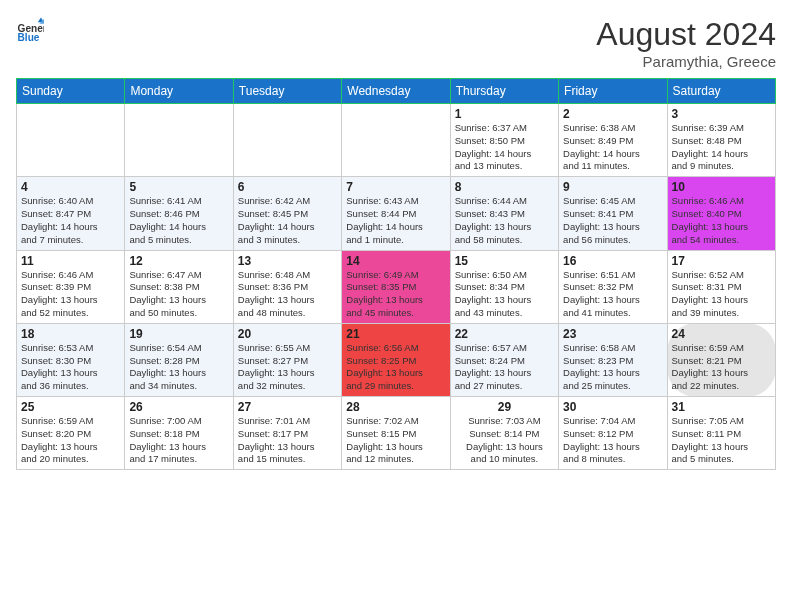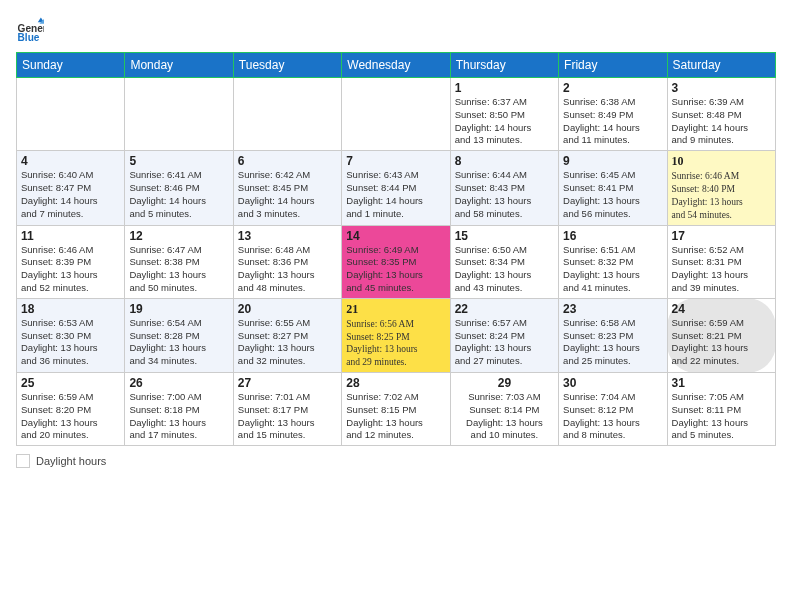--- a/index.html
+++ b/index.html
@@ -106,20 +106,24 @@
 
 <div class="page">
   <div class="header">
     <div class="logo">
       <svg class="logo-icon" viewBox="0 0 36 36">
         <text x="2" y="20" font-size="13" font-weight="bold" fill="#333" font-family="Arial">General</text>
         <text x="2" y="32" font-size="13" font-weight="bold" fill="#1a73c8" font-family="Arial">Blue</text>
         <polygon points="28,8 36,8 32,2" fill="#1a73c8"></polygon>
         <polygon points="30,10 36,10 36,4" fill="#5ba4e0"></polygon>
       </svg>
+    </div>
+    <div class="title-block">
+      <div class="month-year">August 2024</div>
+      <div class="location">Paramythia, Greece</div>
     </div>
   </div>
 
   <table class="calendar">
     <thead>
       <tr>
         <th>Sunday</th>
         <th>Monday</th>
         <th>Tuesday</th>
         <th>Wednesday</th>
@@ -165,21 +169,21 @@
             <div class="day-info">Sunrise: 6:43 AM<br>Sunset: 8:44 PM<br>Daylight: 14 hours<br>and 1 minute.</div>
           </td>
           <td style="background: rgb(240, 244, 251);">
             <span class="day-num">8</span>
             <div class="day-info">Sunrise: 6:44 AM<br>Sunset: 8:43 PM<br>Daylight: 13 hours<br>and 58 minutes.</div>
           </td>
           <td style="background: rgb(240, 244, 251);">
             <span class="day-num">9</span>
             <div class="day-info">Sunrise: 6:45 AM<br>Sunset: 8:41 PM<br>Daylight: 13 hours<br>and 56 minutes.</div>
           </td>
-          <td style="background: #fef9c3; font-family: Liberation Serif, serif;">
+          <td style="background: #d946ef;">
             <span class="day-num">10</span>
             <div class="day-info">Sunrise: 6:46 AM<br>Sunset: 8:40 PM<br>Daylight: 13 hours<br>and 54 minutes.</div>
           </td>
         </tr>
         <tr>
           <td style="background: rgb(255, 255, 255);">
             <span class="day-num">11</span>
             <div class="day-info">Sunrise: 6:46 AM<br>Sunset: 8:39 PM<br>Daylight: 13 hours<br>and 52 minutes.</div>
           </td>
           <td style="background: rgb(255, 255, 255);">
@@ -213,21 +217,21 @@
             <div class="day-info">Sunrise: 6:53 AM<br>Sunset: 8:30 PM<br>Daylight: 13 hours<br>and 36 minutes.</div>
           </td>
           <td style="background: rgb(240, 244, 251);">
             <span class="day-num">19</span>
             <div class="day-info">Sunrise: 6:54 AM<br>Sunset: 8:28 PM<br>Daylight: 13 hours<br>and 34 minutes.</div>
           </td>
           <td style="background: rgb(240, 244, 251);">
             <span class="day-num">20</span>
             <div class="day-info">Sunrise: 6:55 AM<br>Sunset: 8:27 PM<br>Daylight: 13 hours<br>and 32 minutes.</div>
           </td>
-          <td style="background: #fde047; font-family: Liberation Serif, serif;">
+          <td style="background: #ef4444;">
             <span class="day-num">21</span>
             <div class="day-info">Sunrise: 6:56 AM<br>Sunset: 8:25 PM<br>Daylight: 13 hours<br>and 29 minutes.</div>
           </td>
           <td style="background: rgb(240, 244, 251);">
             <span class="day-num">22</span>
             <div class="day-info">Sunrise: 6:57 AM<br>Sunset: 8:24 PM<br>Daylight: 13 hours<br>and 27 minutes.</div>
           </td>
           <td style="background: rgb(240, 244, 251);">
             <span class="day-num">23</span>
             <div class="day-info">Sunrise: 6:58 AM<br>Sunset: 8:23 PM<br>Daylight: 13 hours<br>and 25 minutes.</div>
@@ -263,17 +267,13 @@
             <div class="day-info">Sunrise: 7:04 AM<br>Sunset: 8:12 PM<br>Daylight: 13 hours<br>and 8 minutes.</div>
           </td>
           <td style="background: rgb(255, 255, 255);">
             <span class="day-num">31</span>
             <div class="day-info">Sunrise: 7:05 AM<br>Sunset: 8:11 PM<br>Daylight: 13 hours<br>and 5 minutes.</div>
           </td>
         </tr>
       </tbody>
   </table>
 
-  <div class="legend">
-    <span class="legend-box"></span>
-    <span>Daylight hours</span>
-  </div>
 </div>
 
 </body></html>

